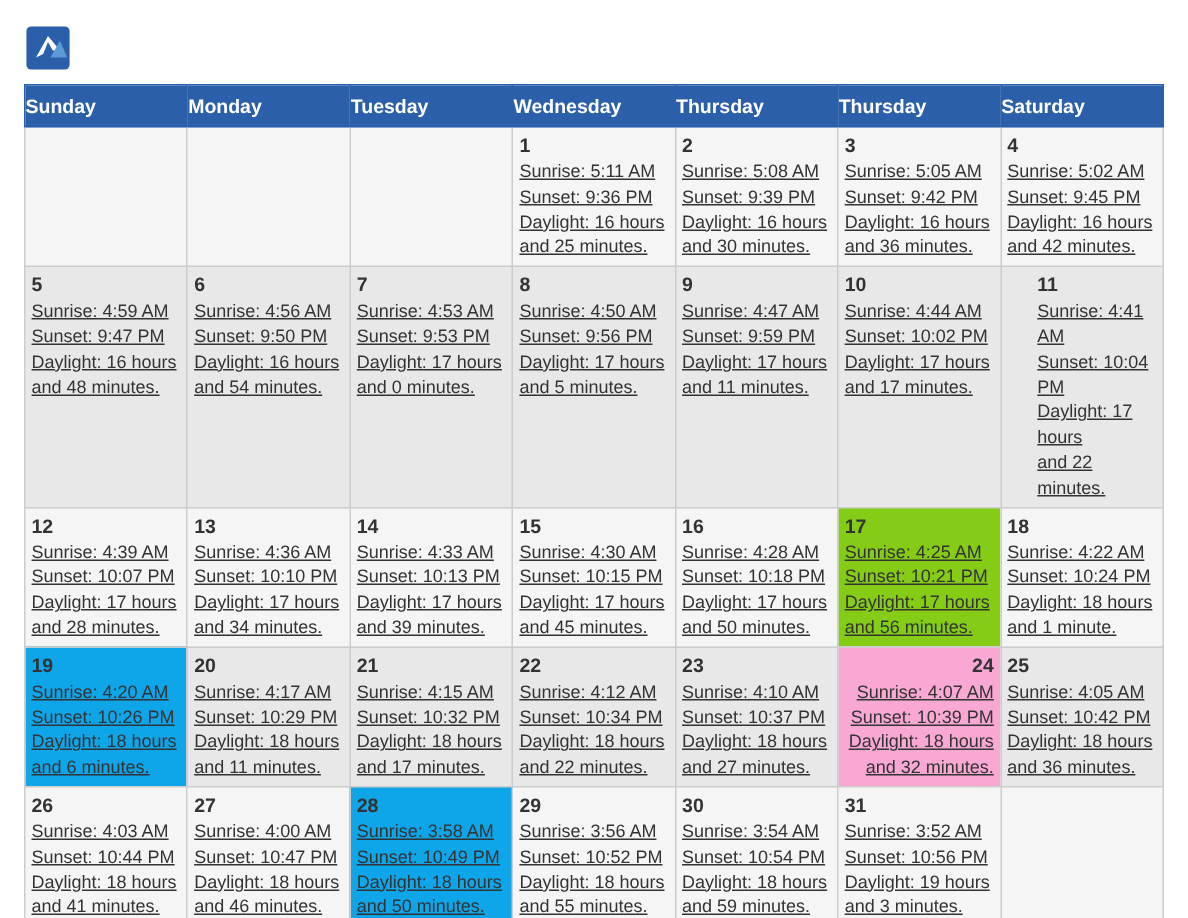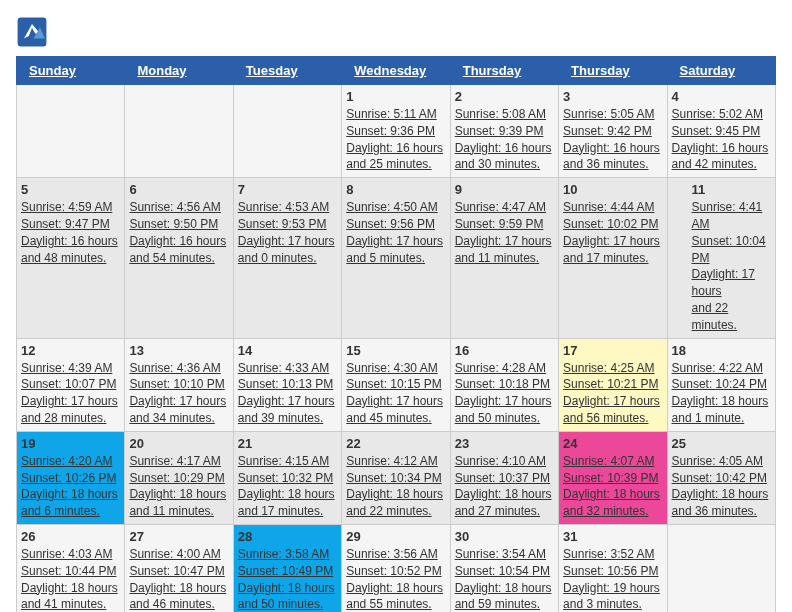--- a/index.html
+++ b/index.html
@@ -55,26 +55,25 @@
     table {
       width: 100%;
       border-collapse: collapse;
       margin-top: 8px;
     }
     thead tr {
       background-color: #2b5faa;
       color: #fff;
     }
     thead th {
-      padding: 6px 12px;
+      padding: 6px 0;
       font-size: 13px;
       font-weight: bold;
       text-align: left;
       border: 1px solid #2b5faa;
-      text-decoration: underline;
     }
     tbody tr {
       vertical-align: top;
     }
     tbody tr:nth-child(odd) {
       background-color: #f5f5f5;
     }
     tbody tr:nth-child(even) {
       background-color: #e8e8e8;
     }
@@ -155,30 +154,30 @@
         <td style="background: rgb(232, 232, 232);"><span class="day-num">9</span><span class="day-info">Sunrise: 4:47 AM<br>Sunset: 9:59 PM<br>Daylight: 17 hours<br>and 11 minutes.</span></td>
         <td style="background: rgb(232, 232, 232);"><span class="day-num">10</span><span class="day-info">Sunrise: 4:44 AM<br>Sunset: 10:02 PM<br>Daylight: 17 hours<br>and 17 minutes.</span></td>
         <td style="background: rgb(232, 232, 232); padding-left: 24px;"><span class="day-num">11</span><span class="day-info">Sunrise: 4:41 AM<br>Sunset: 10:04 PM<br>Daylight: 17 hours<br>and 22 minutes.</span></td>
       </tr>
       <tr>
         <td style="background: rgb(245, 245, 245);"><span class="day-num">12</span><span class="day-info">Sunrise: 4:39 AM<br>Sunset: 10:07 PM<br>Daylight: 17 hours<br>and 28 minutes.</span></td>
         <td style="background: rgb(245, 245, 245);"><span class="day-num">13</span><span class="day-info">Sunrise: 4:36 AM<br>Sunset: 10:10 PM<br>Daylight: 17 hours<br>and 34 minutes.</span></td>
         <td style="background: rgb(245, 245, 245);"><span class="day-num">14</span><span class="day-info">Sunrise: 4:33 AM<br>Sunset: 10:13 PM<br>Daylight: 17 hours<br>and 39 minutes.</span></td>
         <td style="background: rgb(245, 245, 245);"><span class="day-num">15</span><span class="day-info">Sunrise: 4:30 AM<br>Sunset: 10:15 PM<br>Daylight: 17 hours<br>and 45 minutes.</span></td>
         <td style="background: rgb(245, 245, 245);"><span class="day-num">16</span><span class="day-info">Sunrise: 4:28 AM<br>Sunset: 10:18 PM<br>Daylight: 17 hours<br>and 50 minutes.</span></td>
-        <td style="background: #fef9c3;"><span class="day-num">17</span><span class="day-info">Sunrise: 4:25 AM<br>Sunset: 10:21 PM<br>Daylight: 17 hours<br>and 56 minutes.</span></td>
+        <td style="background: #84cc16;"><span class="day-num">17</span><span class="day-info">Sunrise: 4:25 AM<br>Sunset: 10:21 PM<br>Daylight: 17 hours<br>and 56 minutes.</span></td>
         <td style="background: rgb(245, 245, 245);"><span class="day-num">18</span><span class="day-info">Sunrise: 4:22 AM<br>Sunset: 10:24 PM<br>Daylight: 18 hours<br>and 1 minute.</span></td>
       </tr>
       <tr>
         <td style="background: #0ea5e9;"><span class="day-num">19</span><span class="day-info">Sunrise: 4:20 AM<br>Sunset: 10:26 PM<br>Daylight: 18 hours<br>and 6 minutes.</span></td>
         <td style="background: rgb(232, 232, 232);"><span class="day-num">20</span><span class="day-info">Sunrise: 4:17 AM<br>Sunset: 10:29 PM<br>Daylight: 18 hours<br>and 11 minutes.</span></td>
         <td style="background: rgb(232, 232, 232);"><span class="day-num">21</span><span class="day-info">Sunrise: 4:15 AM<br>Sunset: 10:32 PM<br>Daylight: 18 hours<br>and 17 minutes.</span></td>
         <td style="background: rgb(232, 232, 232);"><span class="day-num">22</span><span class="day-info">Sunrise: 4:12 AM<br>Sunset: 10:34 PM<br>Daylight: 18 hours<br>and 22 minutes.</span></td>
         <td style="background: rgb(232, 232, 232);"><span class="day-num">23</span><span class="day-info">Sunrise: 4:10 AM<br>Sunset: 10:37 PM<br>Daylight: 18 hours<br>and 27 minutes.</span></td>
-        <td style="background: #ec4899;"><span class="day-num">24</span><span class="day-info">Sunrise: 4:07 AM<br>Sunset: 10:39 PM<br>Daylight: 18 hours<br>and 32 minutes.</span></td>
+        <td style="background: #f9a8d4; text-align: right;"><span class="day-num">24</span><span class="day-info">Sunrise: 4:07 AM<br>Sunset: 10:39 PM<br>Daylight: 18 hours<br>and 32 minutes.</span></td>
         <td style="background: rgb(232, 232, 232);"><span class="day-num">25</span><span class="day-info">Sunrise: 4:05 AM<br>Sunset: 10:42 PM<br>Daylight: 18 hours<br>and 36 minutes.</span></td>
       </tr>
       <tr>
         <td style="background: rgb(245, 245, 245);"><span class="day-num">26</span><span class="day-info">Sunrise: 4:03 AM<br>Sunset: 10:44 PM<br>Daylight: 18 hours<br>and 41 minutes.</span></td>
         <td style="background: rgb(245, 245, 245);"><span class="day-num">27</span><span class="day-info">Sunrise: 4:00 AM<br>Sunset: 10:47 PM<br>Daylight: 18 hours<br>and 46 minutes.</span></td>
         <td style="background: #0ea5e9;"><span class="day-num">28</span><span class="day-info">Sunrise: 3:58 AM<br>Sunset: 10:49 PM<br>Daylight: 18 hours<br>and 50 minutes.</span></td>
         <td style="background: rgb(245, 245, 245);"><span class="day-num">29</span><span class="day-info">Sunrise: 3:56 AM<br>Sunset: 10:52 PM<br>Daylight: 18 hours<br>and 55 minutes.</span></td>
         <td style="background: rgb(245, 245, 245);"><span class="day-num">30</span><span class="day-info">Sunrise: 3:54 AM<br>Sunset: 10:54 PM<br>Daylight: 18 hours<br>and 59 minutes.</span></td>
         <td style="background: rgb(245, 245, 245);"><span class="day-num">31</span><span class="day-info">Sunrise: 3:52 AM<br>Sunset: 10:56 PM<br>Daylight: 19 hours<br>and 3 minutes.</span></td>
         <td class="empty-cell" style="background: rgb(255, 255, 255);"></td>

